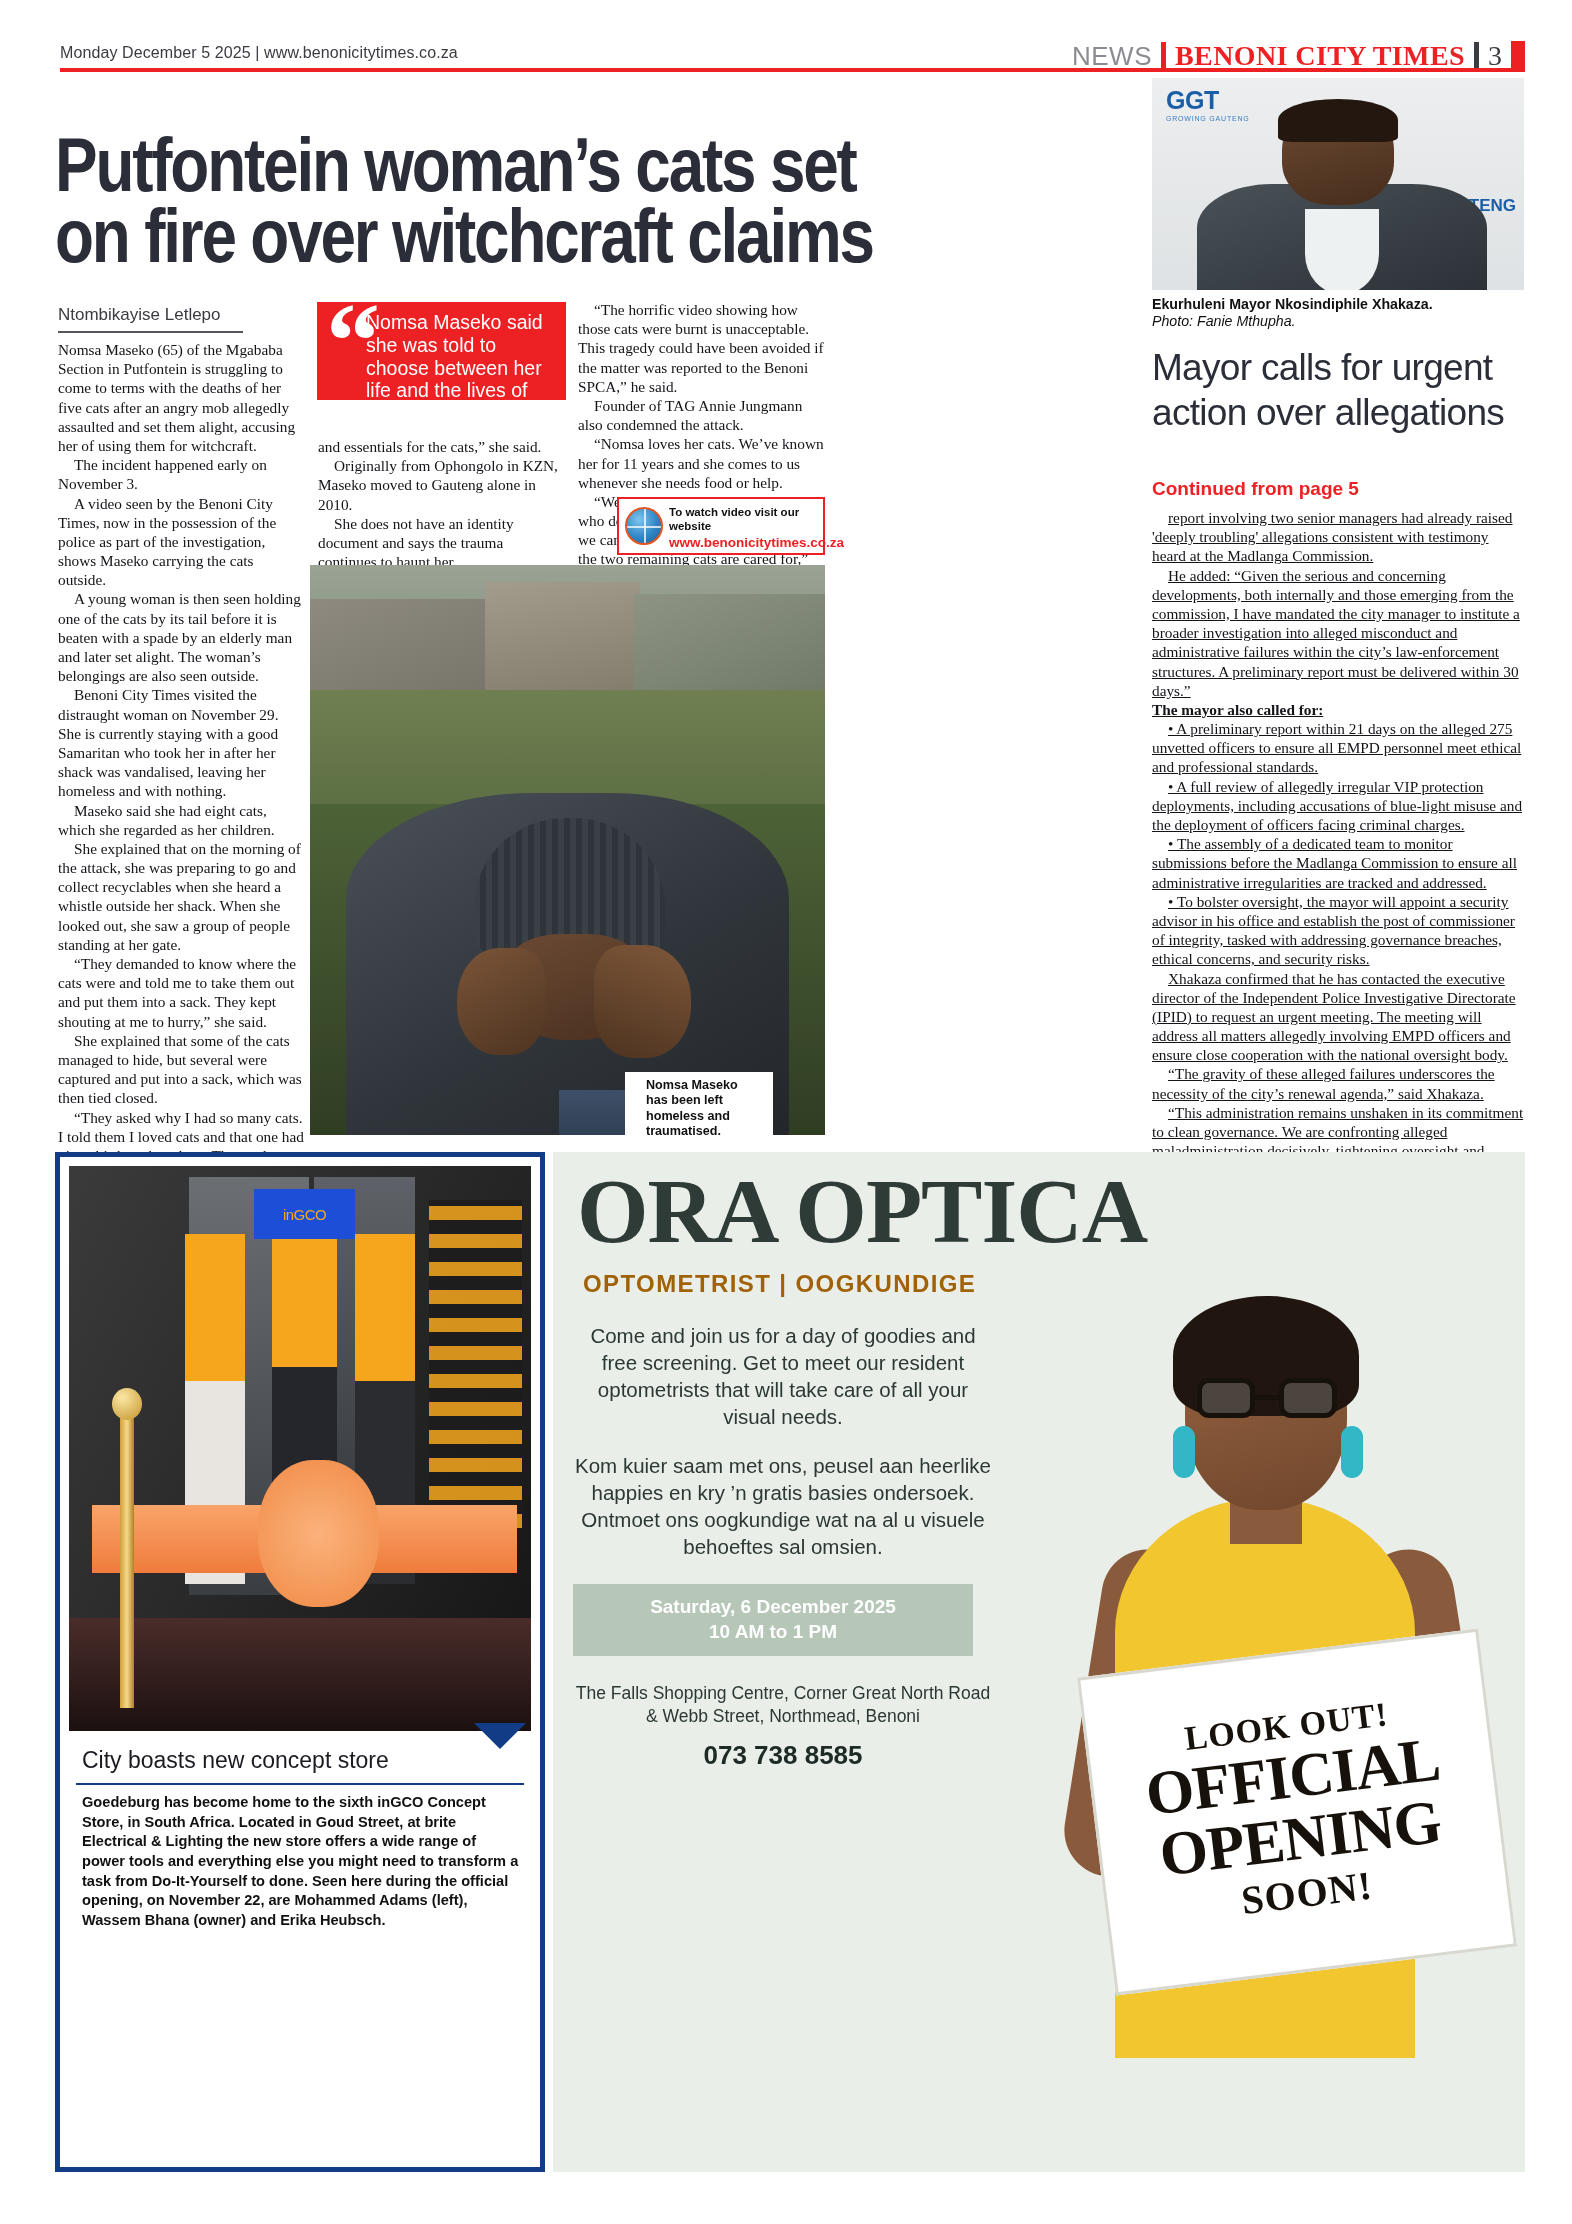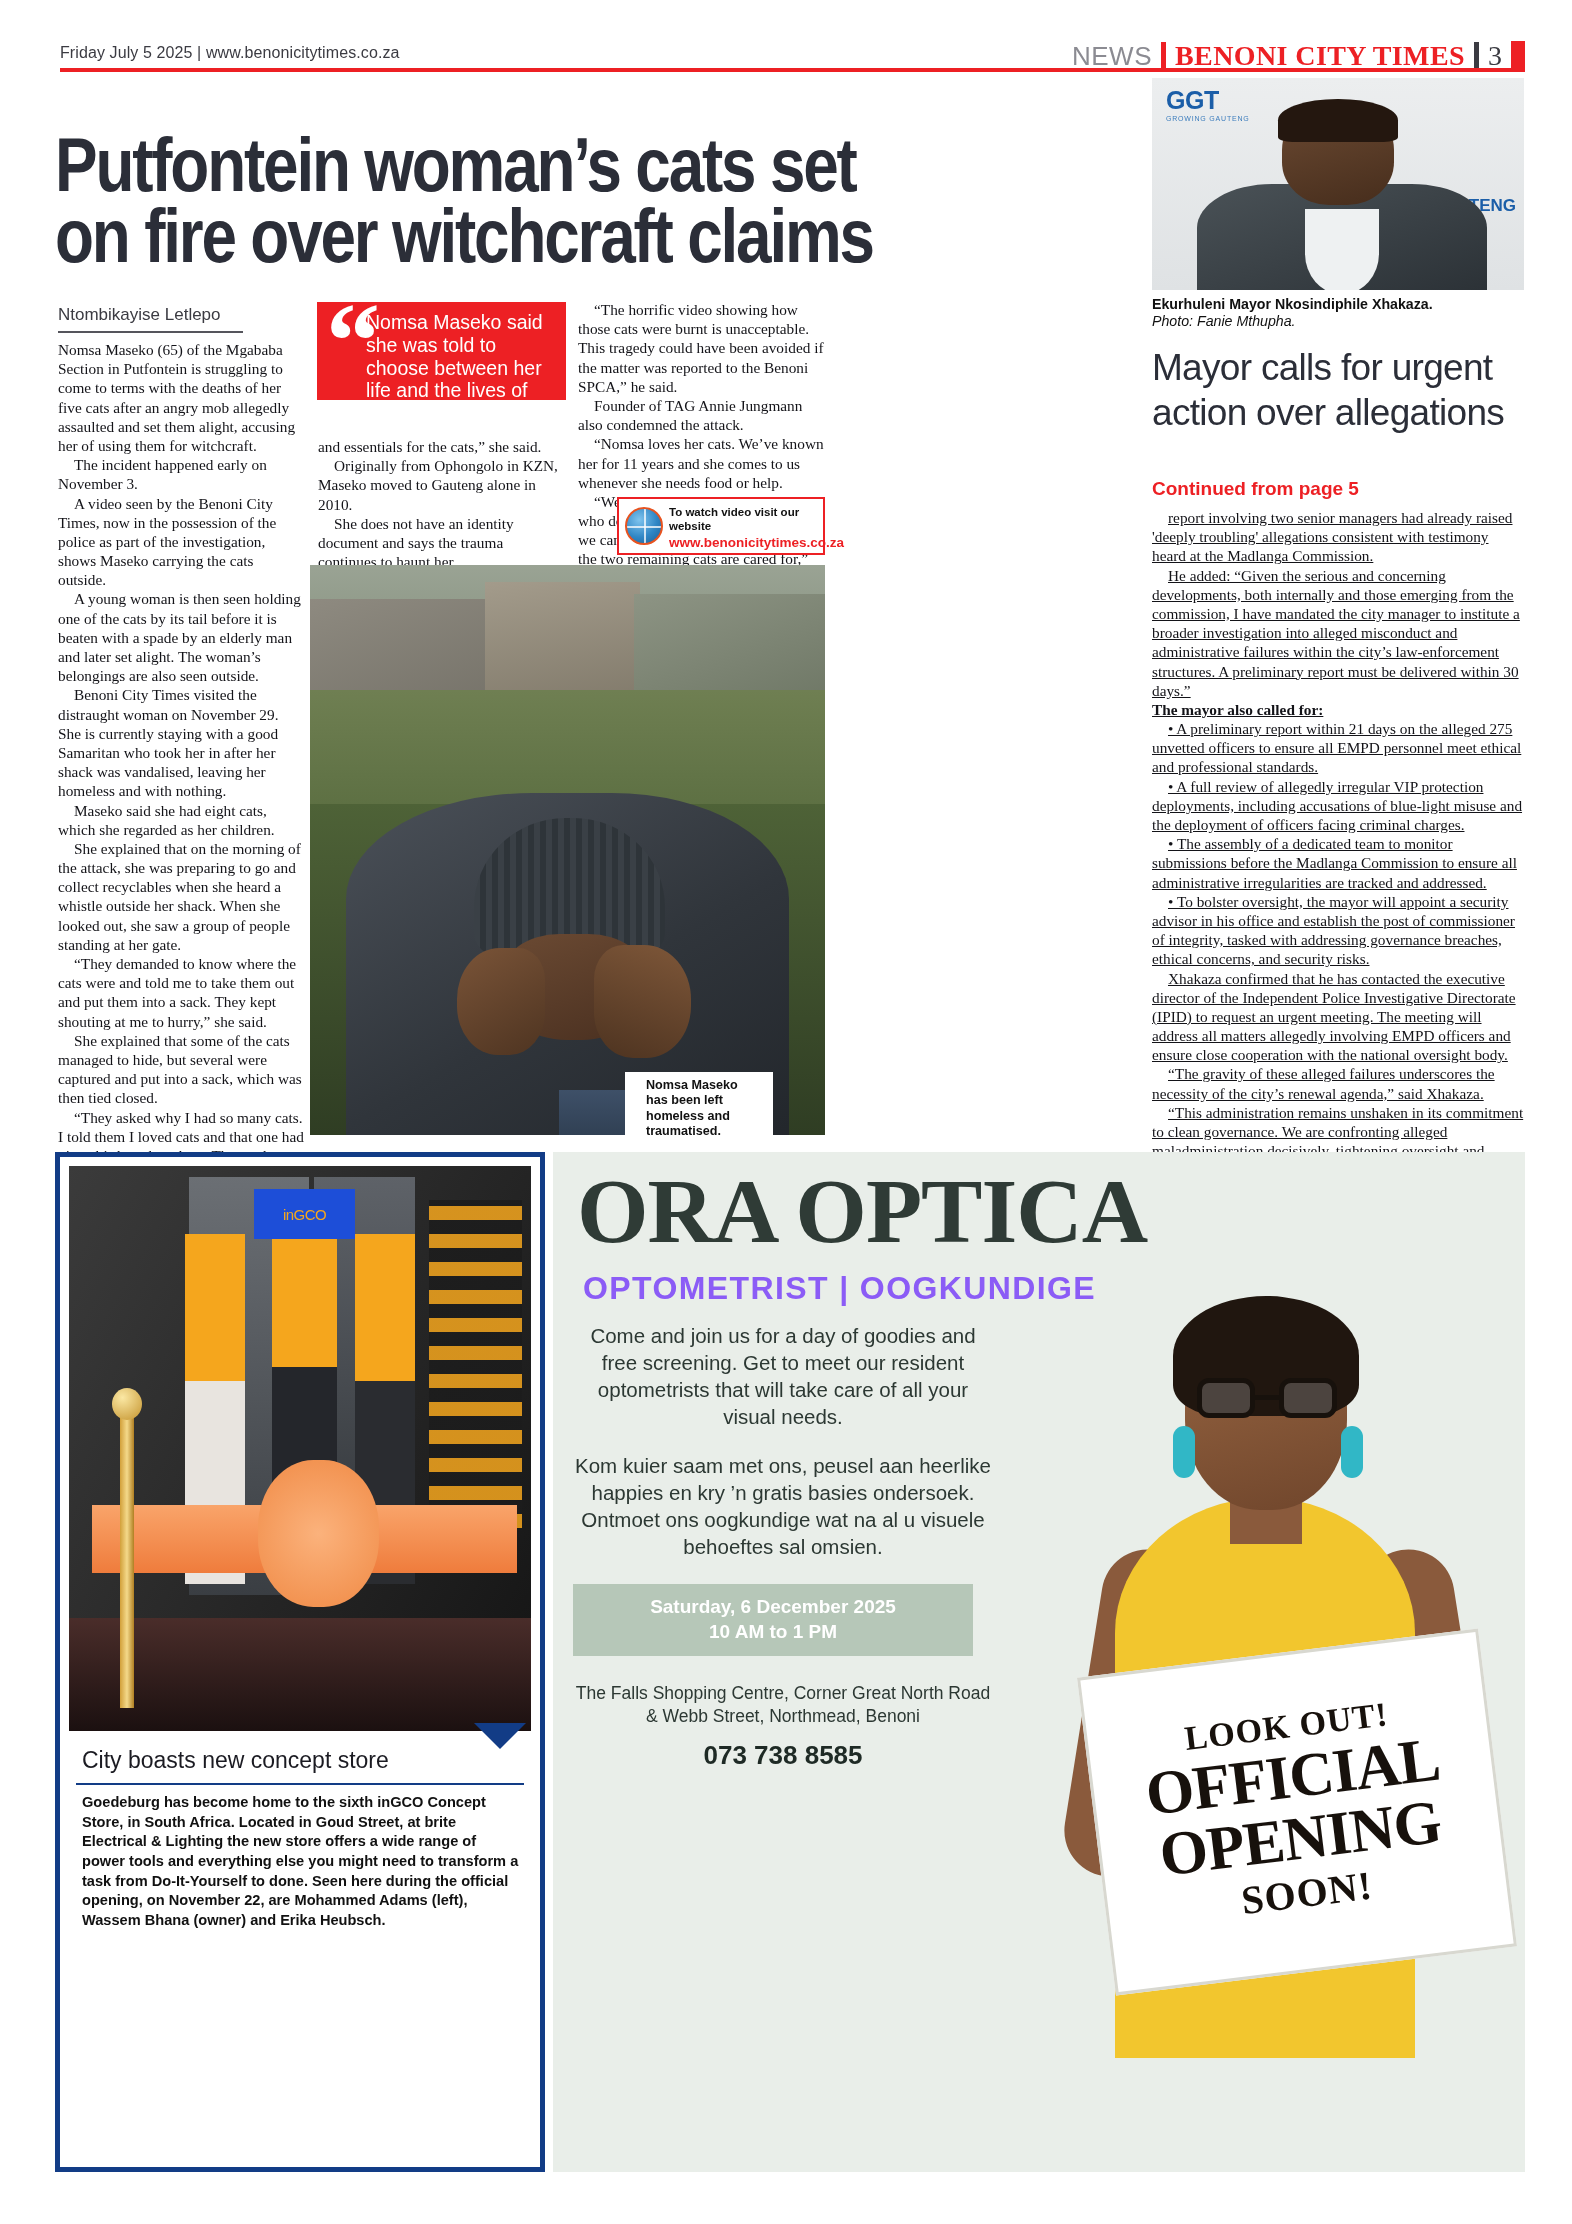--- a/index.html
+++ b/index.html
@@ -221,21 +221,21 @@
     background:#e9eee9;overflow:hidden;
   }
   .ado-title{
     position:absolute;left:24px;top:18px;
     font-family:"Liberation Serif",serif;font-weight:bold;
     font-size:92px;line-height:.9;color:#2f3b36;letter-spacing:-1px;
   }
   .ado-sub{
     position:absolute;left:30px;top:118px;
     font-family:"Liberation Sans",sans-serif;font-weight:bold;
-    font-size:32px;letter-spacing:1.4px;color:#8b5cf6;
+    font-size:24px;letter-spacing:1.4px;color:#a16207;
   }
   .ado-p1{
     position:absolute;left:20px;top:170px;width:420px;
     font-family:"Liberation Sans",sans-serif;font-size:20.5px;line-height:1.32;
     text-align:center;color:#2c3833;
   }
   .ado-p2{
     position:absolute;left:20px;top:300px;width:420px;
     font-family:"Liberation Sans",sans-serif;font-size:20.5px;line-height:1.32;
     text-align:center;color:#2c3833;
@@ -281,21 +281,21 @@
   .sg2{font-family:"Liberation Serif",serif;font-weight:bold;font-size:62px;color:#17110c;line-height:.96;letter-spacing:-1px;}
   .sg3{font-family:"Liberation Serif",serif;font-weight:bold;font-size:62px;color:#17110c;line-height:.96;letter-spacing:-1px;}
   .sg4{font-family:"Liberation Serif",serif;font-weight:bold;font-size:40px;color:#17110c;letter-spacing:1px;}
 </style>
 </head>
 <body>
 
 <div class="page">
 
   <div class="masthead">
-    <div class="mast-date">Friday July 5 2025 | www.benonicitytimes.co.za</div>
+    <div class="mast-date">Monday December 5 2025 | www.benonicitytimes.co.za</div>
     <div class="mast-rule"></div>
     <div class="mast-right">
       <span class="mast-news">NEWS</span>
       <span class="mast-bar"></span>
       <span class="mast-title">BENONI CITY TIMES</span>
       <span class="mast-bar dark"></span>
       <span class="mast-pg">3</span>
       <span class="mast-sq"></span>
     </div>
   </div>

